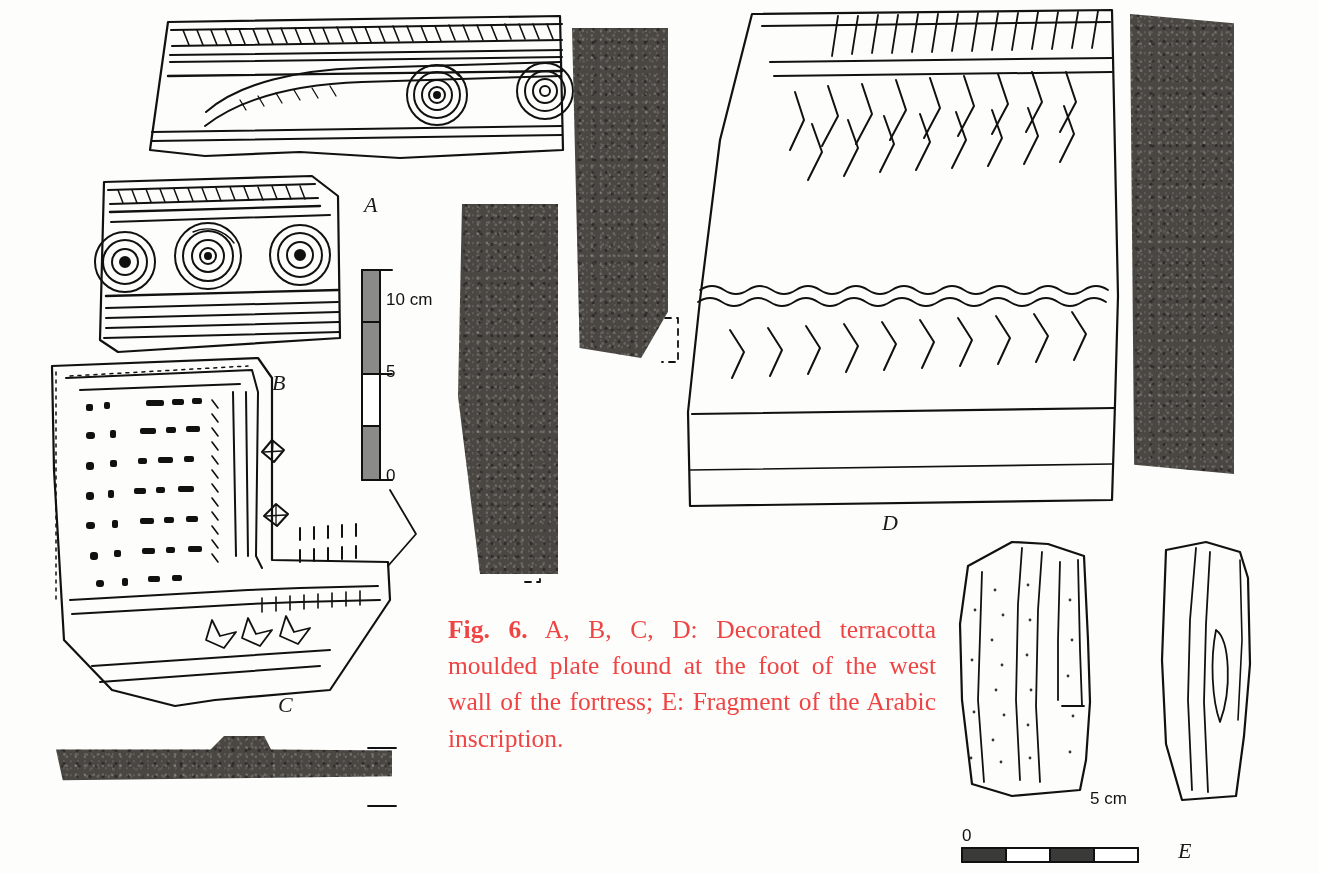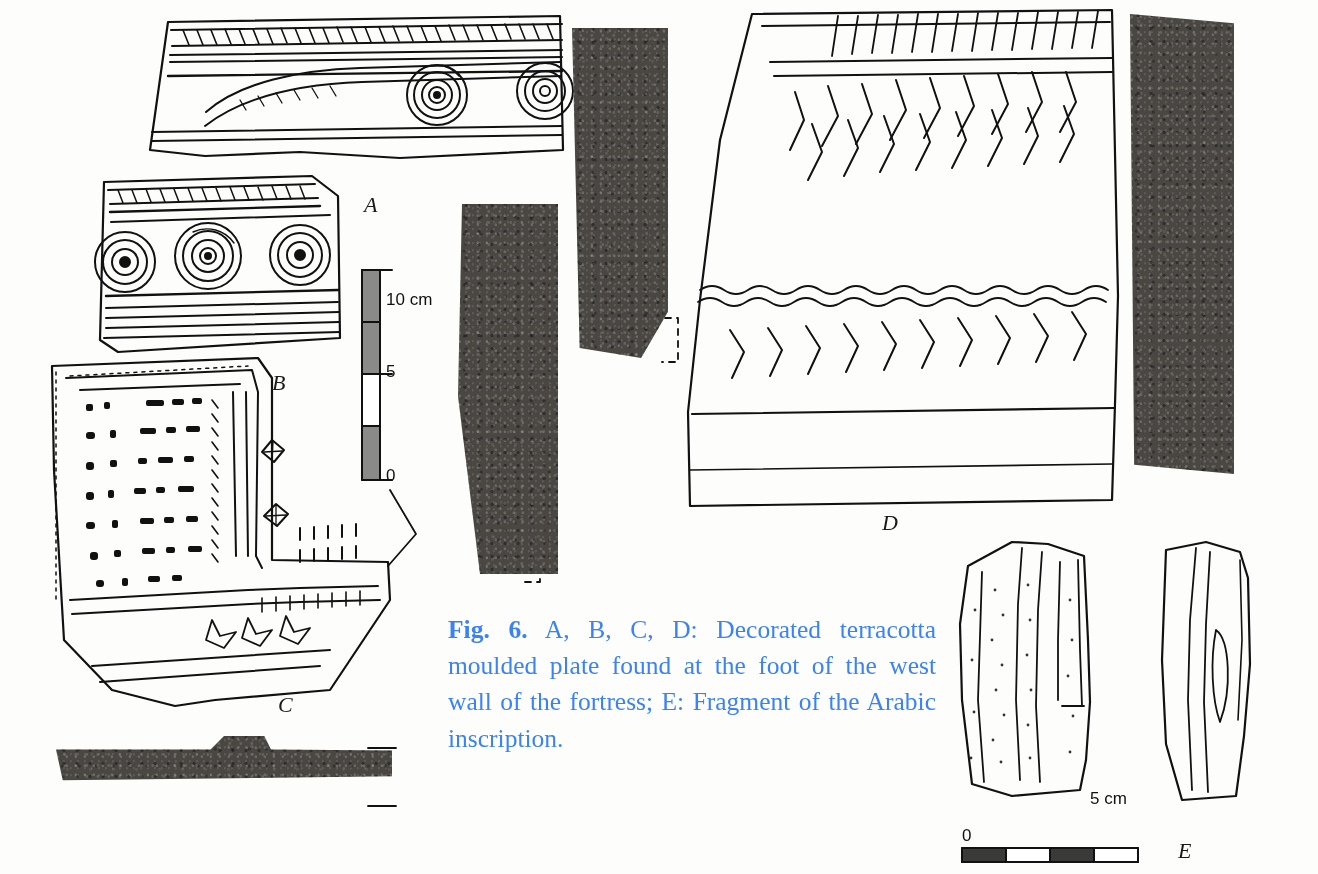--- a/index.html
+++ b/index.html
@@ -39,21 +39,21 @@
     color: #111;
   }
   .caption {
     position: absolute;
     left: 448px;
     top: 612px;
     width: 488px;
     font-family: "Liberation Serif", serif;
     font-size: 25.5px;
     line-height: 1.42;
-    color: #3b82f6;
+    color: #ef4444;
     text-align: justify;
     text-justify: inter-word;
   }
   .caption b {
     font-weight: bold;
   }
   .photo {
     position: absolute;
     background-color: #4a4743;
     background-image:

